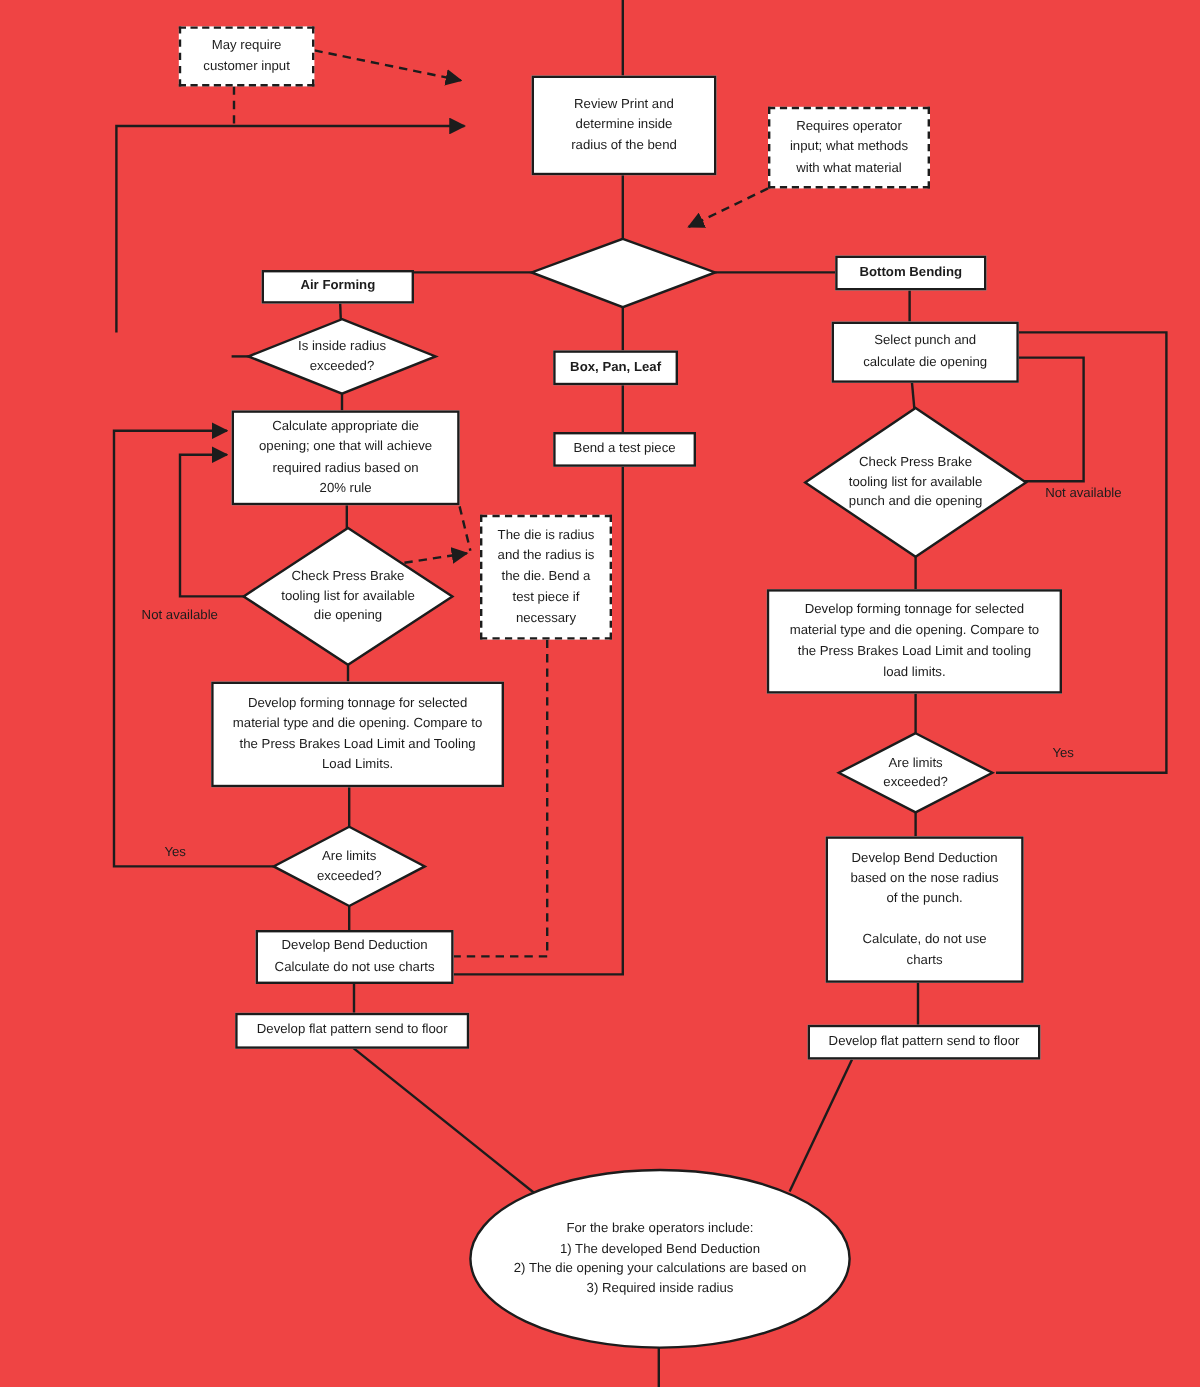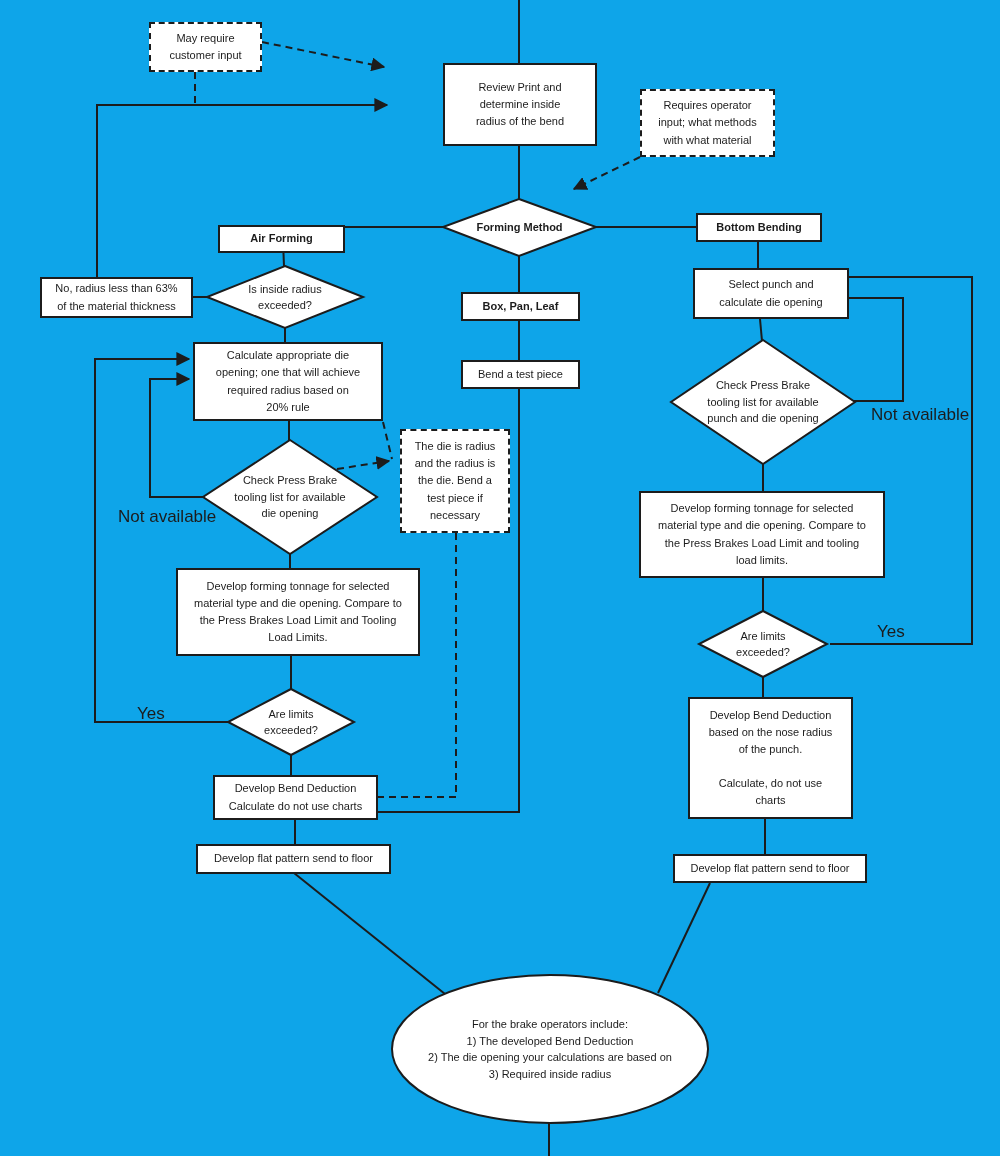--- a/index.html
+++ b/index.html
@@ -1,20 +1,20 @@
 <!DOCTYPE html>
 <html><head>
 <meta charset="utf-8">
 <style>
   html, body { margin: 0; padding: 0; background: #ffffff; }
   #canvas {
     position: relative;
     width: 1000px;
     height: 1156px;
-    background: #0ea5e9;
+    background: #ef4444;
     font-family: "Liberation Sans", sans-serif;
     color: #1c1c1c;
     overflow: hidden;
   }
   #connector-svg { position: absolute; left: 0; top: 0; }
   .box {
     position: absolute;
     border: 2px solid #1c1c1c;
     background: #ffffff;
     display: flex;
@@ -34,21 +34,21 @@
     align-items: center;
     justify-content: center;
     text-align: center;
     white-space: pre-line;
     font-size: 11px;
     line-height: 1.5;
     pointer-events: none;
   }
   .lbl {
     position: absolute;
-    font-size: 17px;
+    font-size: 11px;
     white-space: pre;
   }
 </style>
 </head>
 <body>
 
 <div id="canvas">
 
   <svg id="connector-svg" width="1000" height="1156" viewBox="0 0 1000 1156">
     <defs>
@@ -123,26 +123,24 @@
 with what material</div>
 
   <div class="box" style="left:443px; top:63px; width:154px; height:83px;">Review Print and
 determine inside
 radius of the bend</div>
 
   <div class="box bold" style="left:218px; top:225px; width:127px; height:28px;text-align:right;">Air Forming</div>
 
   <div class="box bold" style="left:696px; top:213px; width:126px; height:29px;">Bottom Bending</div>
 
-  <div class="box bold" style="left:461px; top:292px; width:119px; height:29px;">Box, Pan, Leaf</div>
+  <div class="box bold" style="left:461px; top:292px; width:104px; height:29px;">Box, Pan, Leaf</div>
 
   <div class="box" style="left:461px; top:360px; width:119px; height:29px;">Bend a test piece</div>
 
-  <div class="box" style="left:40px; top:277px; width:153px; height:41px;">No, radius less than 63%
-of the material thickness</div>
 
   <div class="box" style="left:193px; top:342px; width:190px; height:79px;">Calculate appropriate die
 opening; one that will achieve
 required radius based on
 20% rule</div>
 
   <div class="box" style="left:176px; top:568px; width:244px; height:88px;">Develop forming tonnage for selected
 material type and die opening. Compare to
 the Press Brakes Load Limit and Tooling
 Load Limits.</div>
@@ -162,21 +160,20 @@
 
   <div class="box" style="left:688px; top:697px; width:165px; height:122px;">Develop Bend Deduction
 based on the nose radius
 of the punch.
 
 Calculate, do not use
 charts</div>
 
   <div class="box" style="left:673px; top:854px; width:194px; height:29px;">Develop flat pattern send to floor</div>
 
-  <div class="dtext bold" style="left:443px; top:199px; width:153px; height:57px;">Forming Method</div>
 
   <div class="dtext" style="left:207px; top:266px; width:156px; height:62px;">Is inside radius
 exceeded?</div>
 
   <div class="dtext" style="left:203px; top:440px; width:174px; height:114px;">Check Press Brake
 tooling list for available
 die opening</div>
 
   <div class="dtext" style="left:228px; top:689px; width:126px; height:66px;">Are limits
 exceeded?</div>

